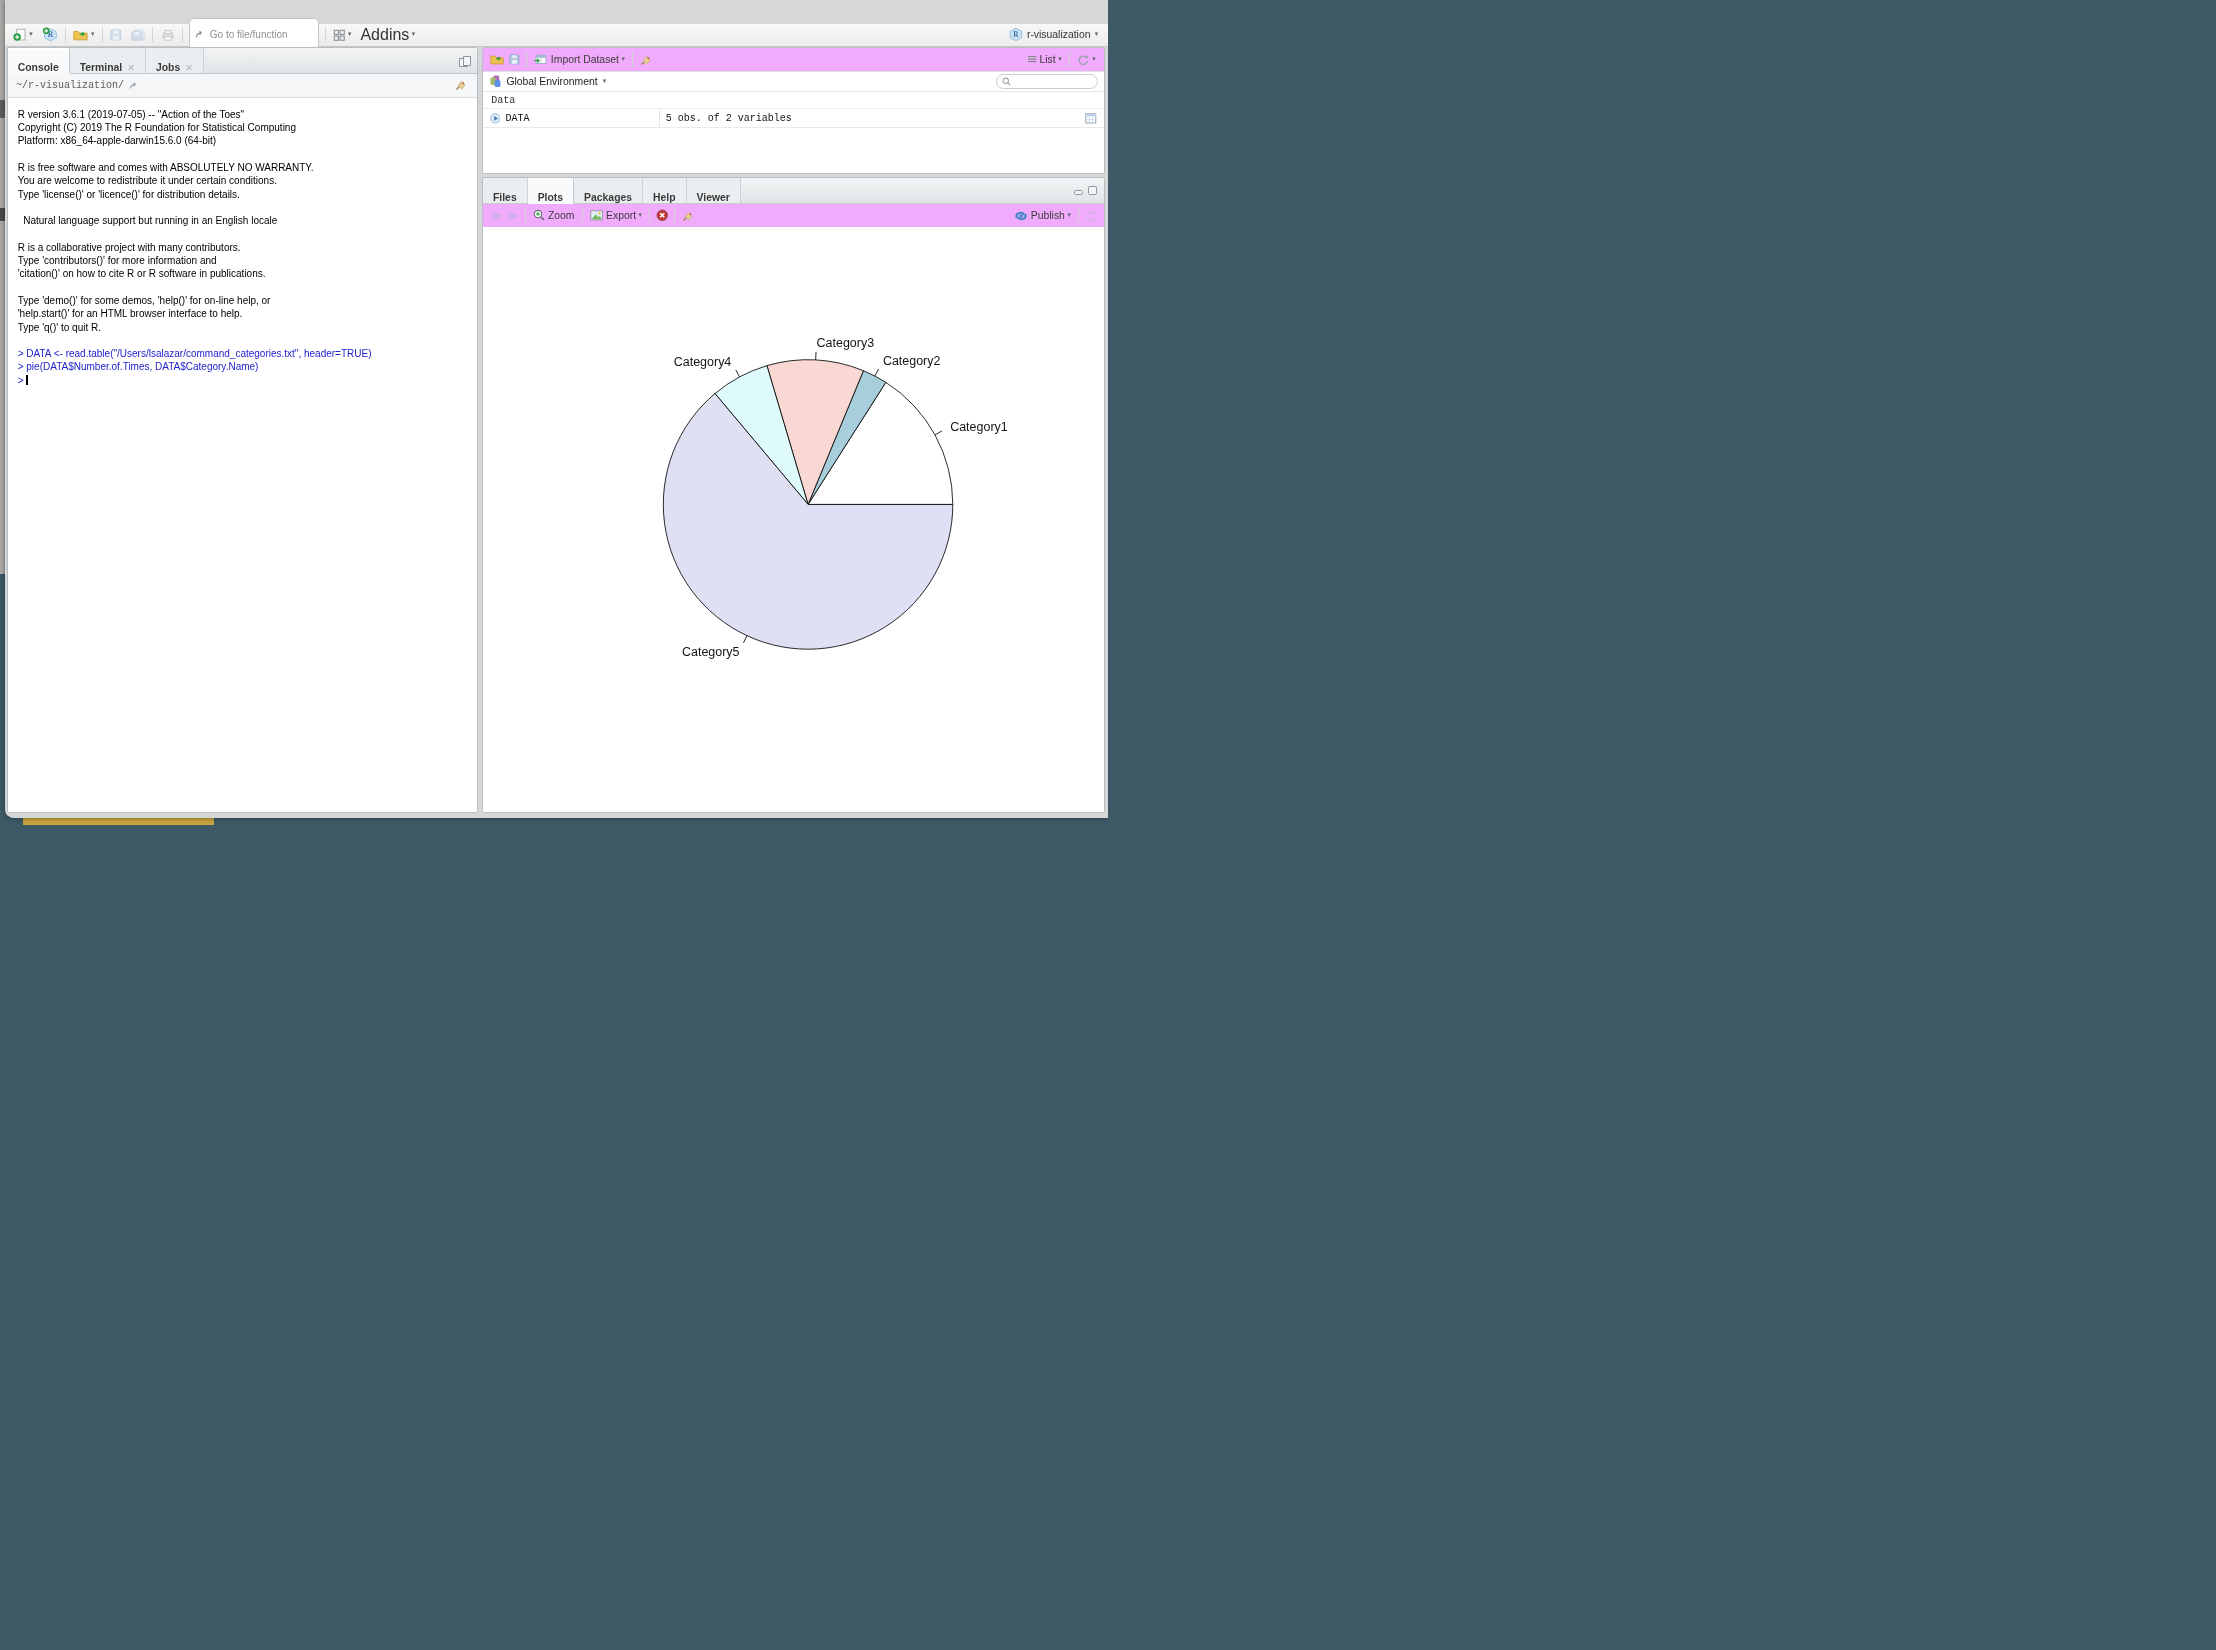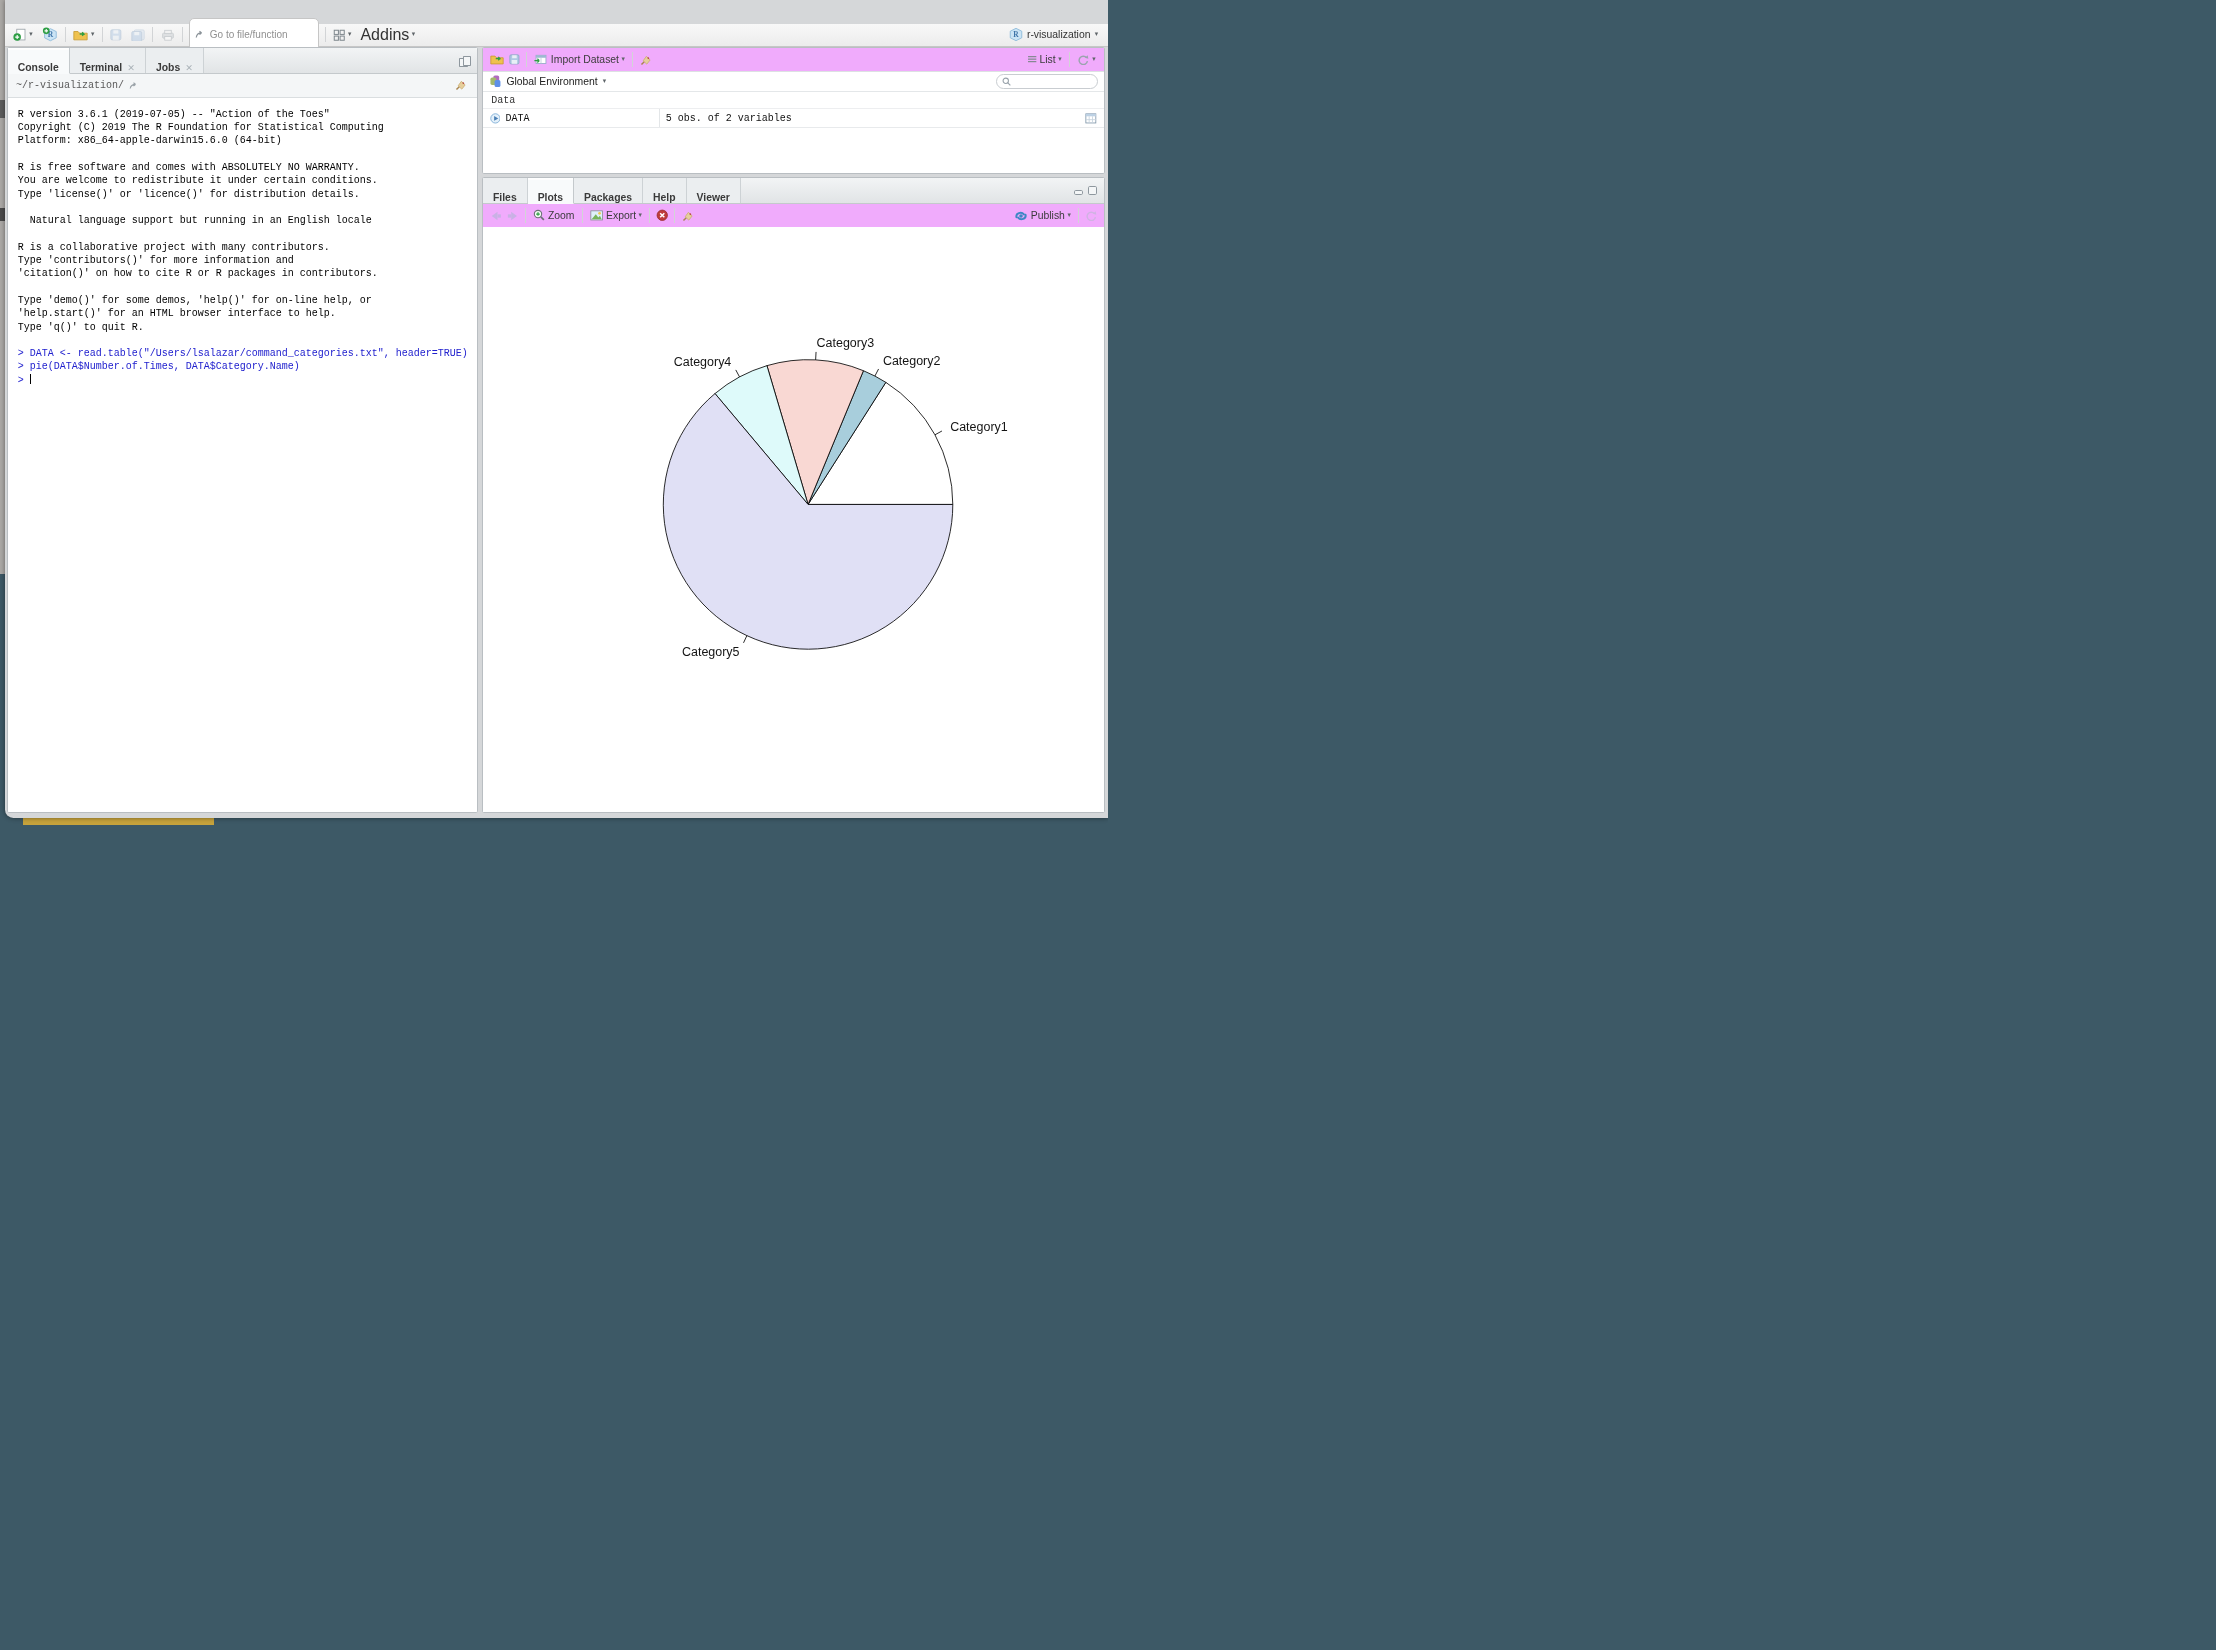--- a/index.html
+++ b/index.html
@@ -66,21 +66,21 @@
   .wmax2 i{position:absolute;border:0.8px solid #8E979E;background:#F4F6F7;border-radius:0.8px;display:block;}
   .wmax2 i.b{left:0;top:2.5px;width:6.7px;height:6.7px;}
   .wmax2 i.f{left:3.3px;top:0;width:6.7px;height:8.3px;}
 
   .pathbar{height:22.5px;background:#F4F6F7;border-bottom:0.8px solid #DADEE0;
     display:flex;align-items:center;padding:0 8.3px;gap:5px;
     font-family:"Liberation Mono","DejaVu Sans Mono",monospace;font-size:10px;color:#5A5A5A;}
   .pathbar .right{margin-left:auto;}
 
   #console-output{position:absolute;left:0;right:0;top:49px;bottom:0;overflow:hidden;
-    padding:10.8px 10px;font-family:Liberation Mono, monospace;
+    padding:10.8px 10px;font-family:Liberation Sans, sans-serif;
     font-size:10px;line-height:13.3px;color:#000;}
   .cline{white-space:pre;min-height:13.3px;}
   .cline.in{color:#2121CE;}
   .cursor{display:inline-block;width:1.2px;height:10px;background:#000;vertical-align:-1.7px;}
 
   .mini-toolbar{height:23px;background:#f0abfc;border-bottom:0.8px solid #DDE1E3;
     display:flex;align-items:center;padding:0 6.7px;gap:5.8px;}
   .mini-toolbar .right{margin-left:auto;display:flex;align-items:center;gap:5.8px;}
   .mt-label{font-size:10.4px;color:#3B3B3B;}
 
@@ -231,21 +231,21 @@
         <div class="cline out">Platform: x86_64-apple-darwin15.6.0 (64-bit)</div>
         <div class="cline out"></div>
         <div class="cline out">R is free software and comes with ABSOLUTELY NO WARRANTY.</div>
         <div class="cline out">You are welcome to redistribute it under certain conditions.</div>
         <div class="cline out">Type 'license()' or 'licence()' for distribution details.</div>
         <div class="cline out"></div>
         <div class="cline out">  Natural language support but running in an English locale</div>
         <div class="cline out"></div>
         <div class="cline out">R is a collaborative project with many contributors.</div>
         <div class="cline out">Type 'contributors()' for more information and</div>
-        <div class="cline out">'citation()' on how to cite R or R packages in contributors.</div>
+        <div class="cline out">'citation()' on how to cite R or R software in publications.</div>
         <div class="cline out"></div>
         <div class="cline out">Type 'demo()' for some demos, 'help()' for on-line help, or</div>
         <div class="cline out">'help.start()' for an HTML browser interface to help.</div>
         <div class="cline out">Type 'q()' to quit R.</div>
         <div class="cline out"></div>
         <div class="cline in">&gt; DATA &lt;- read.table("/Users/lsalazar/command_categories.txt", header=TRUE)</div>
         <div class="cline in">&gt; pie(DATA$Number.of.Times, DATA$Category.Name)</div>
         <div class="cline in">&gt; <span class="cursor"></span></div>
       </div>
   </div>

